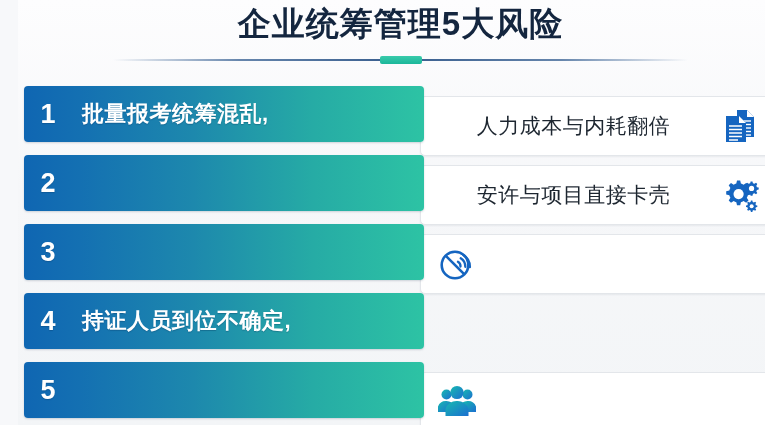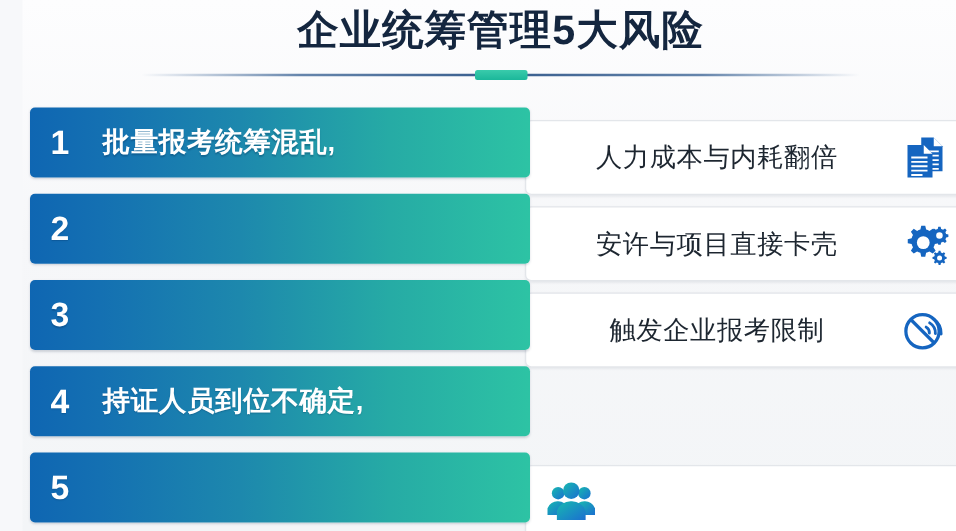--- a/index.html
+++ b/index.html
@@ -225,21 +225,20 @@
           </svg>
         </div>
       </div>
     </div>
 
     <div class="risk-row">
       <div class="bar">
         <div class="bar-num">3</div>
       </div>
       <div class="panel">
-        <div class="panel-label">触发企业报考限制</div>
         <div class="panel-icon">
           <svg width="40" height="40" viewBox="0 0 40 40">
             <circle cx="18" cy="21" r="13.3" fill="none" stroke="#1565c0" stroke-width="2.6"></circle>
             <line x1="8.6" y1="11.6" x2="27.4" y2="30.4" stroke="#1565c0" stroke-width="2.6"></line>
             <g fill="none" stroke="#1565c0" stroke-width="2.3" stroke-linecap="round">
               <path d="M23.5 22.5 a5.2 5.2 0 0 0-2.6-4.8"></path>
               <path d="M28.3 22.9 a9.6 9.6 0 0 0-4.6-8.6"></path>
               <path d="M32.9 23.2 a14 14 0 0 0-6.6-12.3"></path>
             </g>
           </svg>

